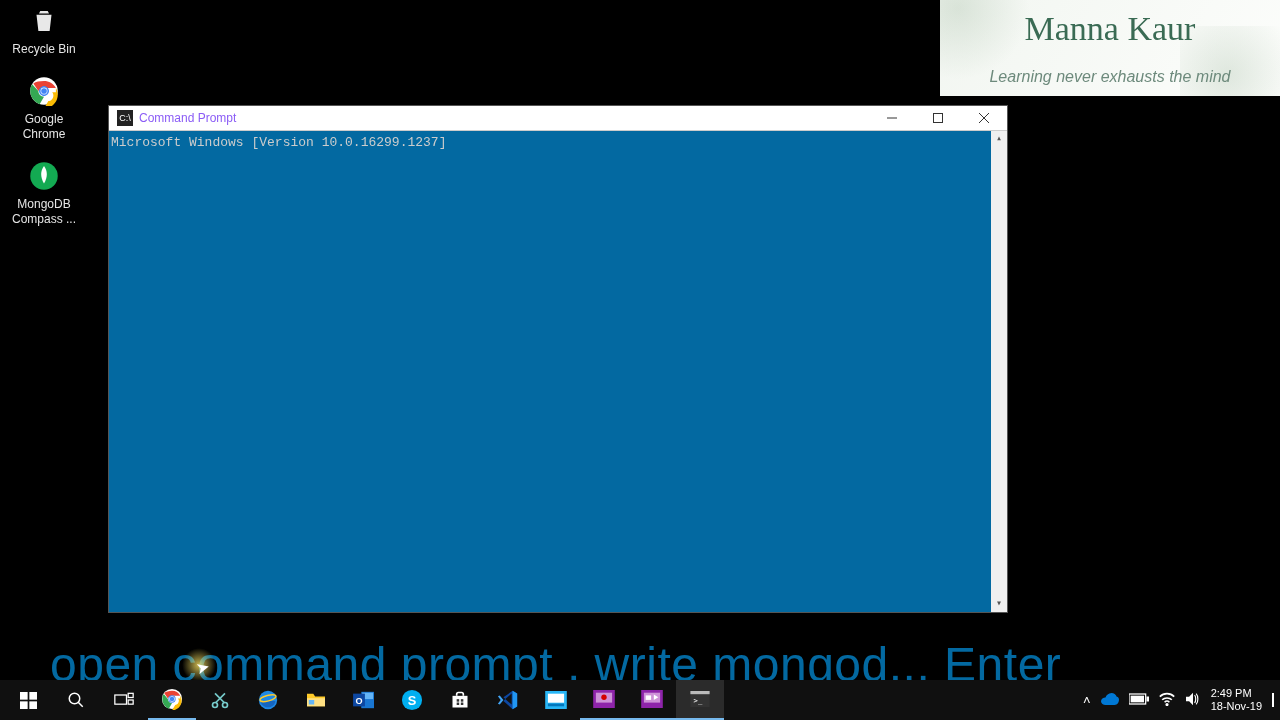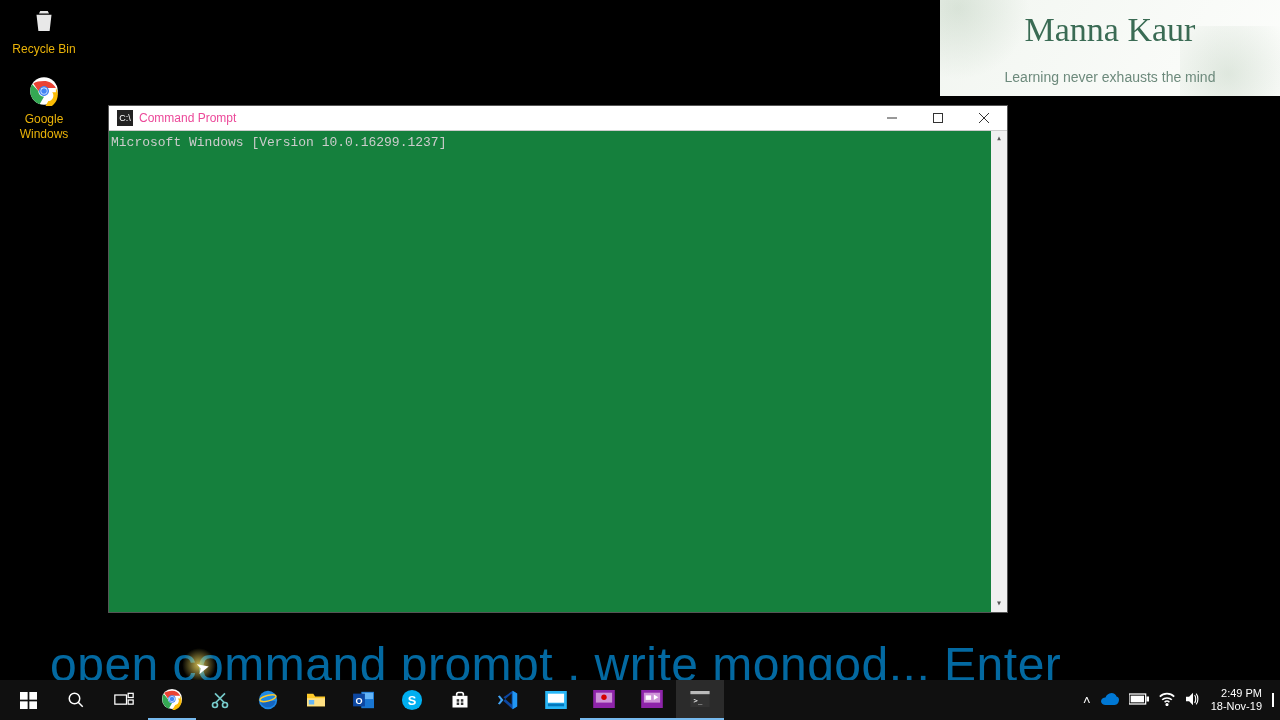--- a/index.html
+++ b/index.html
@@ -14,21 +14,21 @@
   
   .desktop-icons {
     position: absolute;
     top: 4px;
     left: 6px;
     width: 80px;
   }
   .desktop-icon {
     width: 76px;
     text-align: center;
-    color: #eab308;
+    color: #e5e5e5;
     font-size: 12px;
     margin-bottom: 18px;
     cursor: pointer;
   }
   .desktop-icon .ic {
     width: 34px; height: 34px;
     margin: 0 auto 4px;
     display: flex; align-items:center; justify-content:center;
   }
   .lbl { line-height: 1.2; }
@@ -52,24 +52,25 @@
   }
   .brand::before{ left:-30px; top:-40px;}
   .brand::after{ right:-20px; bottom:-50px;}
   .brand-name {
     font-family: "Brush Script MT","Segoe Script",cursive;
     font-size: 34px;
     color: #3a6b54;
     z-index:1;
   }
   .brand-tag {
-    font-size: 14px;
+    font-size: 16px;
     color: #6d8a7c;
     margin-top: 20px;
     z-index:1;
+    font-style:italic;
   }
   
   .cmd-window {
     position: absolute;
     left: 108px;
     top: 105px;
     width: 900px;
     height: 508px;
     background: #000;
     border: 1px solid #555;
@@ -81,30 +82,30 @@
     display: flex;
     align-items: center;
     border-bottom: 1px solid #ccc;
   }
   .titlebar .ticon {
     width: 16px; height: 16px;
     background: #222;
     margin: 0 6px 0 8px;
     font-size:9px; color:#fff; display:flex;align-items:center;justify-content:center;
   }
-  .titlebar .title { font-size: 12px; color: #ec4899; flex: 1; }
+  .titlebar .title { font-size: 12px; color: #8b5cf6; flex: 1; }
   .winbtn {
     width: 46px; height: 25px;
     display: flex; align-items:center; justify-content:center;
     font-size: 13px; color:#333;
   }
   .term-body {
     position: relative;
     height: calc(100% - 25px);
-    background: #15803d;
+    background: #0369a1;
     color: #ccc;
     font-family: Consolas, "Courier New", monospace;
     font-size: 13px;
     padding: 4px 2px;
     line-height: 1.25;
   }
   .term-scroll {
     position:absolute; right:0; top:0; bottom:0; width:16px;
     background:#f0f0f0;
     display:flex; flex-direction:column; align-items:center; justify-content:space-between;
@@ -165,21 +166,21 @@
   .tbtn svg{display:block;}
   .tbtn.active{ background:#2b2b2b; border-bottom:2px solid #76b9ed;}
   .tbtn.running{ border-bottom:2px solid #76b9ed;}
   .tray {
     margin-left: auto;
     display:flex; align-items:center;
     color:#fff; font-size:11px;
     gap:10px;
     padding-right:2px;
   }
-  .tray .clock{ text-align:right; line-height:1.2;}
+  .tray .clock{ line-height:1.2;}
   .tray .ic-sm{ font-size:13px;}
   .notif{
     width:20px;height:16px;
     border:1px solid #fff;
     position:relative;
   }
 </style>
 </head>
 <body>
 
@@ -198,21 +199,30 @@
           <circle cx="24" cy="24" r="22" fill="#fff"></circle>
           <path fill="#EA4335" d="M24 8c8 0 15 4 19 11H24c-4 0-7 2-9 5L7 12C11 9 17 8 24 8z"></path>
           <path fill="#4285F4" d="M24 16c4 0 8 4 8 8s-4 8-8 8-8-4-8-8 4-8 8-8z"></path>
           <path fill="#34A853" d="M15 24c0 5 4 9 9 9l-7 12C9 42 2 34 2 24c0-4 1-8 3-11l10 11z"></path>
           <path fill="#FBBC05" d="M43 19c2 3 3 7 3 11 0 12-10 22-22 22l7-12c4 0 8-4 8-9 0-2-1-4-2-5h6z"></path>
           <circle cx="24" cy="24" r="7" fill="#4285F4"></circle>
           <circle cx="24" cy="24" r="5.5" fill="#fff"></circle>
           <circle cx="24" cy="24" r="4.5" fill="#4285F4"></circle>
         </svg>
     </div>
-    <div class="lbl">Google Windows</div>
+    <div class="lbl">Google Chrome</div>
+  </div>
+  <div class="desktop-icon">
+    <div class="ic">
+      <svg width="30" height="30" viewBox="0 0 24 24">
+          <circle cx="12" cy="12" r="11" fill="#13aa52"></circle>
+          <path fill="#fff" d="M12 4c3 4 3 9 0 14-3-5-3-10 0-14z"></path>
+        </svg>
+    </div>
+    <div class="lbl">MongoDB Compass ...</div>
   </div>
 </div>
 
 <div class="brand">
   <div class="brand-name">Manna Kaur</div>
   <div class="brand-tag">Learning never exhausts the mind</div>
 </div>
 
 <div class="cmd-window">
   <div class="titlebar">

